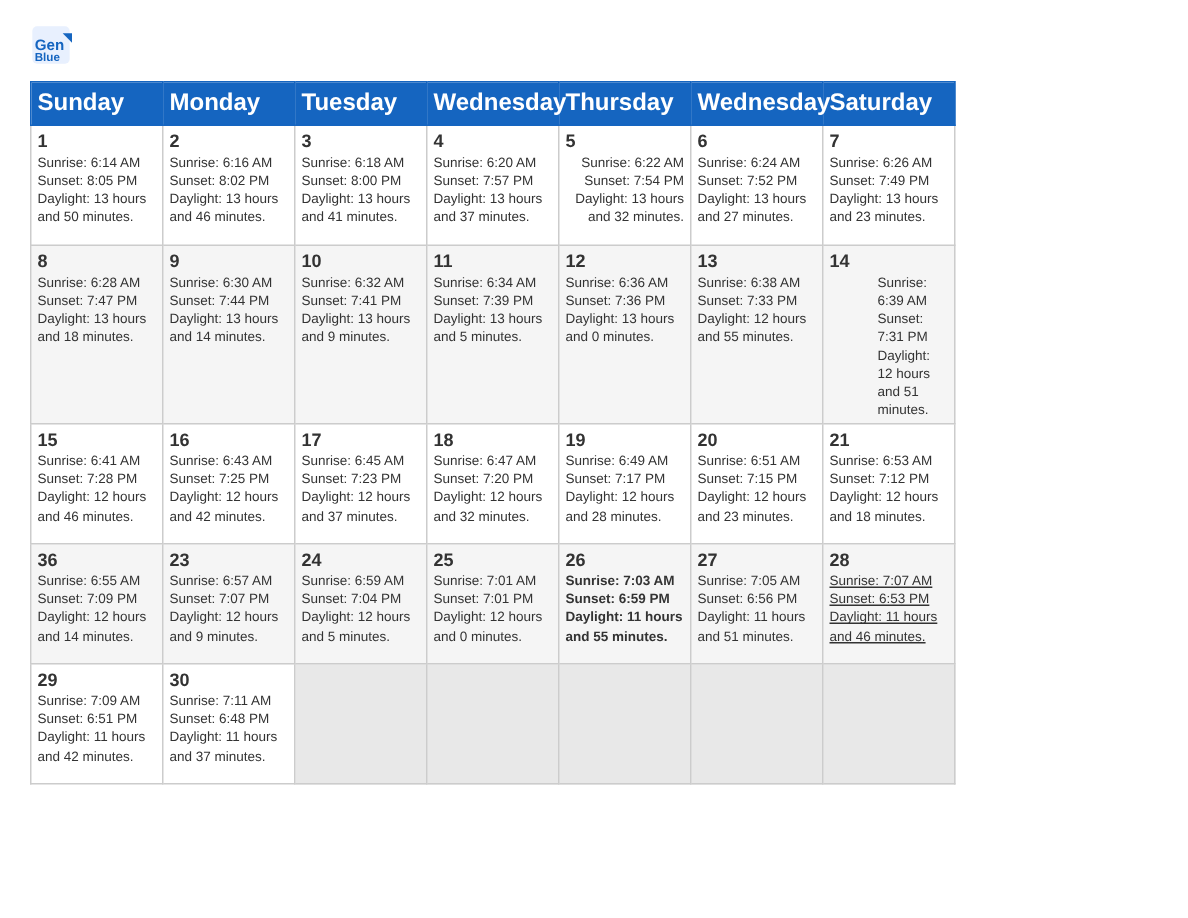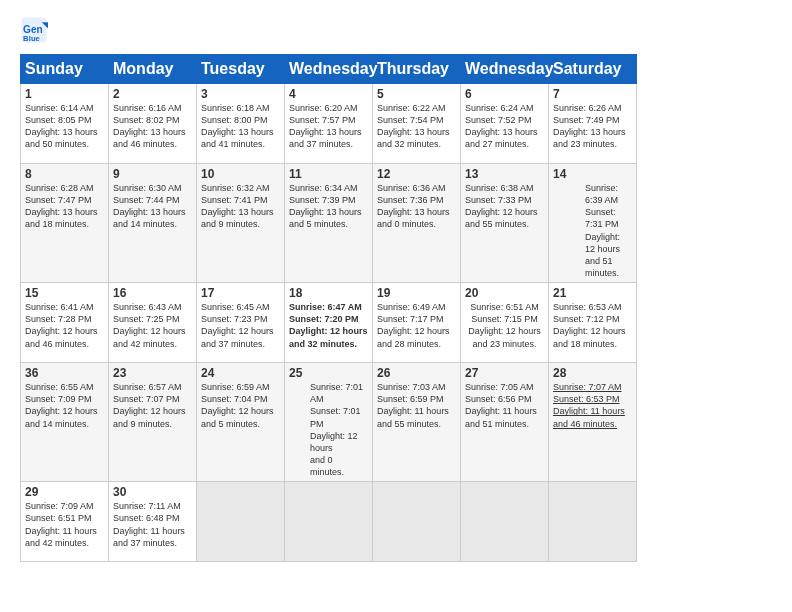--- a/index.html
+++ b/index.html
@@ -155,21 +155,21 @@
           </td>
           <td>
             <span class="day-num">4</span>
             <div class="day-info" style="white-space: pre-line;">Sunrise: 6:20 AM
 Sunset: 7:57 PM
 Daylight: 13 hours
 and 37 minutes.</div>
           </td>
           <td>
             <span class="day-num">5</span>
-            <div class="day-info" style="white-space: pre-line;">Sunrise: 6:22 AM
+            <div class="day-info" style="white-space: pre-line; text-align: right;">Sunrise: 6:22 AM
 Sunset: 7:54 PM
 Daylight: 13 hours
 and 32 minutes.</div>
           </td>
           <td>
             <span class="day-num">6</span>
             <div class="day-info" style="white-space: pre-line;">Sunrise: 6:24 AM
 Sunset: 7:52 PM
 Daylight: 13 hours
 and 27 minutes.</div>
@@ -250,35 +250,35 @@
           </td>
           <td>
             <span class="day-num">17</span>
             <div class="day-info" style="white-space: pre-line;">Sunrise: 6:45 AM
 Sunset: 7:23 PM
 Daylight: 12 hours
 and 37 minutes.</div>
           </td>
           <td>
             <span class="day-num">18</span>
-            <div class="day-info" style="white-space: pre-line; font-weight: bold;">Sunrise: 6:47 AM
+            <div class="day-info" style="white-space: pre-line;">Sunrise: 6:47 AM
 Sunset: 7:20 PM
 Daylight: 12 hours
 and 32 minutes.</div>
           </td>
           <td>
             <span class="day-num">19</span>
             <div class="day-info" style="white-space: pre-line;">Sunrise: 6:49 AM
 Sunset: 7:17 PM
 Daylight: 12 hours
 and 28 minutes.</div>
           </td>
           <td>
             <span class="day-num">20</span>
-            <div class="day-info" style="white-space: pre-line; text-align: center;">Sunrise: 6:51 AM
+            <div class="day-info" style="white-space: pre-line;">Sunrise: 6:51 AM
 Sunset: 7:15 PM
 Daylight: 12 hours
 and 23 minutes.</div>
           </td>
           <td>
             <span class="day-num">21</span>
             <div class="day-info" style="white-space: pre-line;">Sunrise: 6:53 AM
 Sunset: 7:12 PM
 Daylight: 12 hours
 and 18 minutes.</div>
@@ -301,28 +301,28 @@
           </td>
           <td>
             <span class="day-num">24</span>
             <div class="day-info" style="white-space: pre-line;">Sunrise: 6:59 AM
 Sunset: 7:04 PM
 Daylight: 12 hours
 and 5 minutes.</div>
           </td>
           <td>
             <span class="day-num">25</span>
-            <div class="day-info" style="white-space: pre-line; margin-left: 21px;">Sunrise: 7:01 AM
+            <div class="day-info" style="white-space: pre-line;">Sunrise: 7:01 AM
 Sunset: 7:01 PM
 Daylight: 12 hours
 and 0 minutes.</div>
           </td>
           <td>
             <span class="day-num">26</span>
-            <div class="day-info" style="white-space: pre-line;">Sunrise: 7:03 AM
+            <div class="day-info" style="white-space: pre-line; font-weight: bold;">Sunrise: 7:03 AM
 Sunset: 6:59 PM
 Daylight: 11 hours
 and 55 minutes.</div>
           </td>
           <td>
             <span class="day-num">27</span>
             <div class="day-info" style="white-space: pre-line;">Sunrise: 7:05 AM
 Sunset: 6:56 PM
 Daylight: 11 hours
 and 51 minutes.</div>

